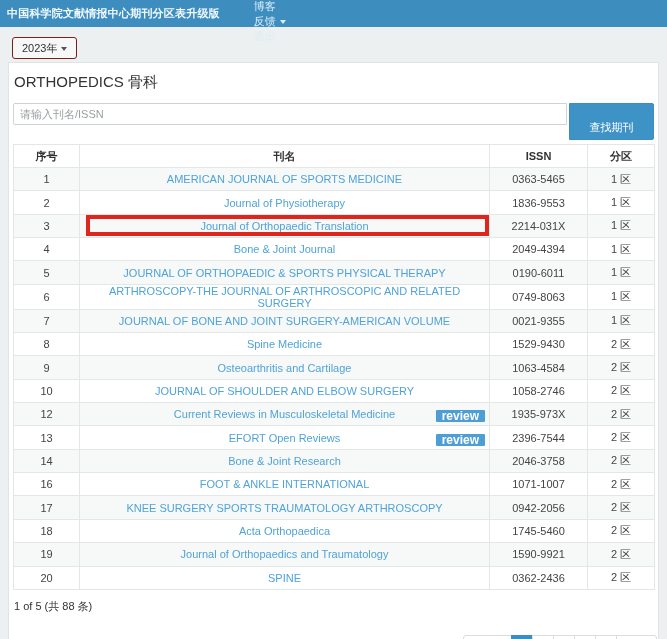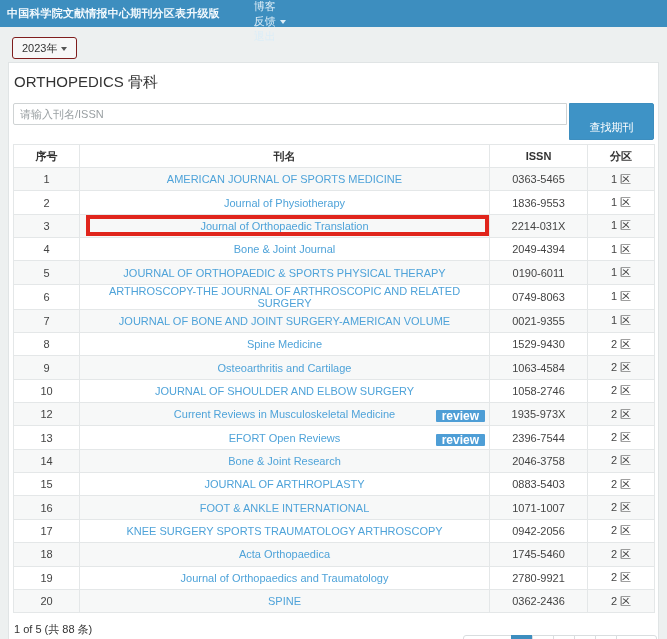--- a/index.html
+++ b/index.html
@@ -363,30 +363,20 @@
     <td>14</td>
     <td class="name-cell">
       <a>Bone &amp; Joint Research</a>
       
       
     </td>
     <td>2046-3758</td>
     <td>2 区</td>
   </tr>
         <tr class="body-row">
-    <td>15</td>
-    <td class="name-cell">
-      <a>JOURNAL OF ARTHROPLASTY</a>
-      
-      
-    </td>
-    <td>0883-5403</td>
-    <td>2 区</td>
-  </tr>
-        <tr class="body-row">
     <td>16</td>
     <td class="name-cell">
       <a>FOOT &amp; ANKLE INTERNATIONAL</a>
       
       
     </td>
     <td>1071-1007</td>
     <td>2 区</td>
   </tr>
         <tr class="body-row">
@@ -409,21 +399,21 @@
     <td>1745-5460</td>
     <td>2 区</td>
   </tr>
         <tr class="body-row">
     <td>19</td>
     <td class="name-cell">
       <a>Journal of Orthopaedics and Traumatology</a>
       
       
     </td>
-    <td>2780-9921</td>
+    <td>1590-9921</td>
     <td>2 区</td>
   </tr>
         <tr class="body-row">
     <td>20</td>
     <td class="name-cell">
       <a>SPINE</a>
       
       
     </td>
     <td>0362-2436</td>

